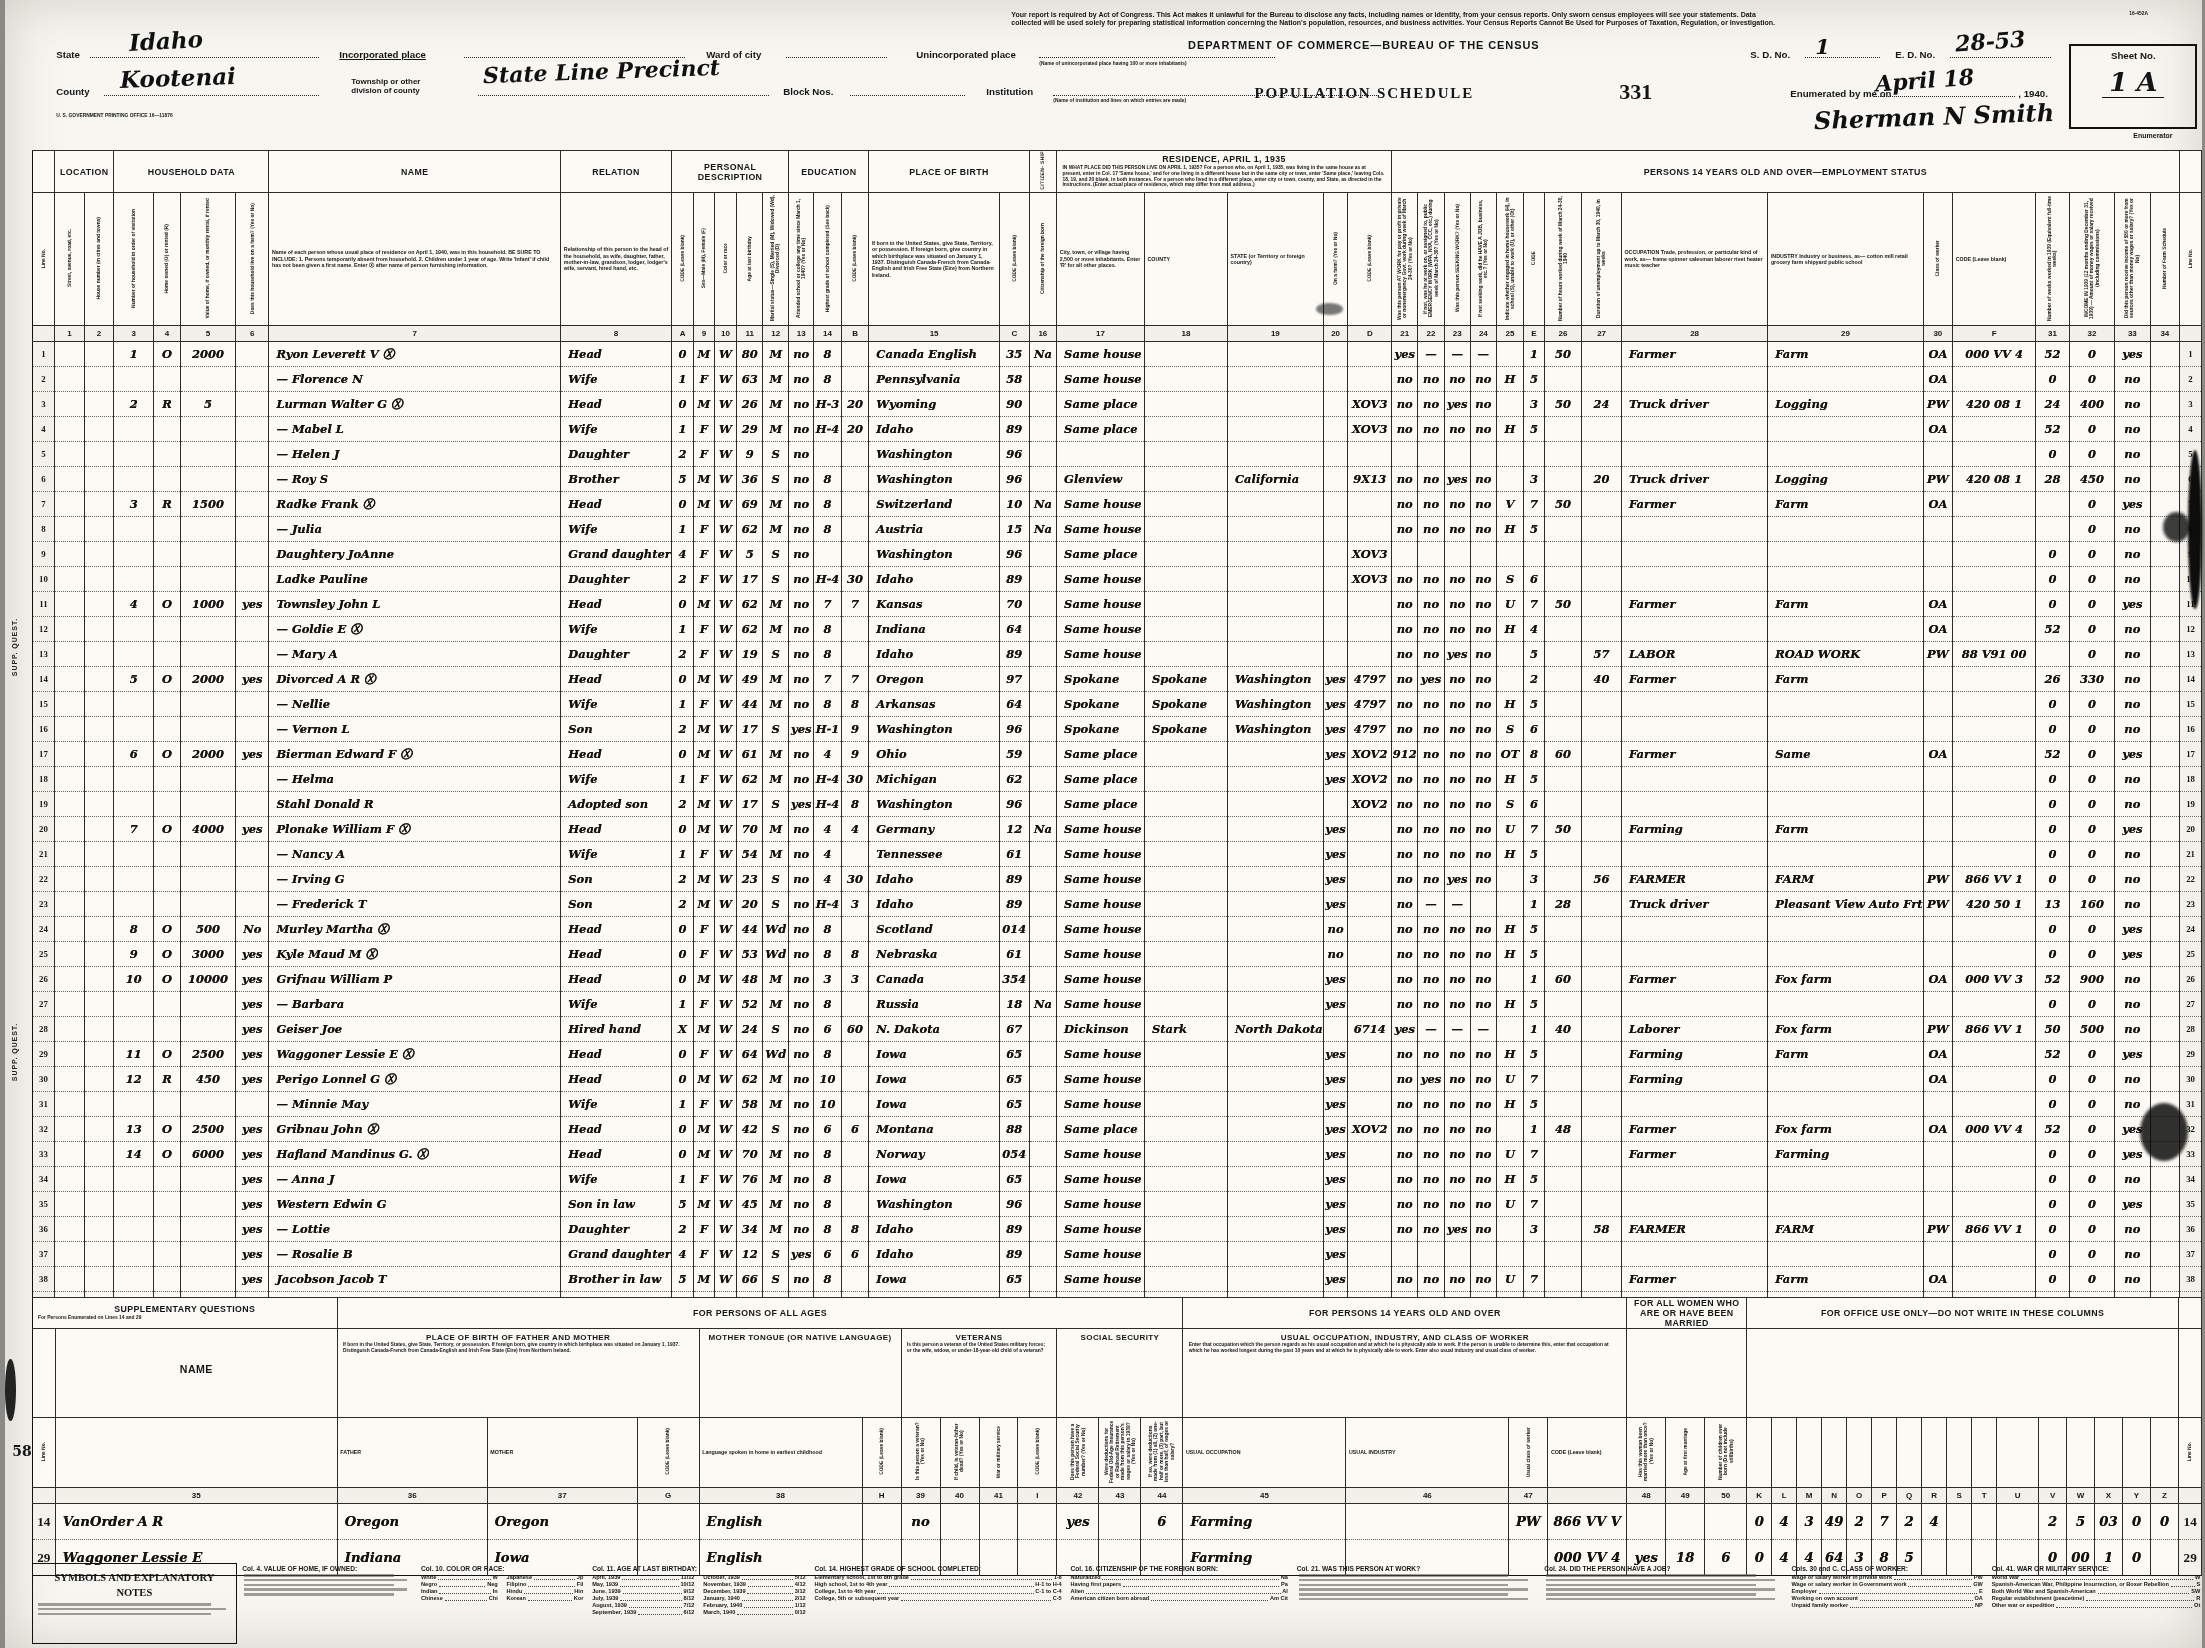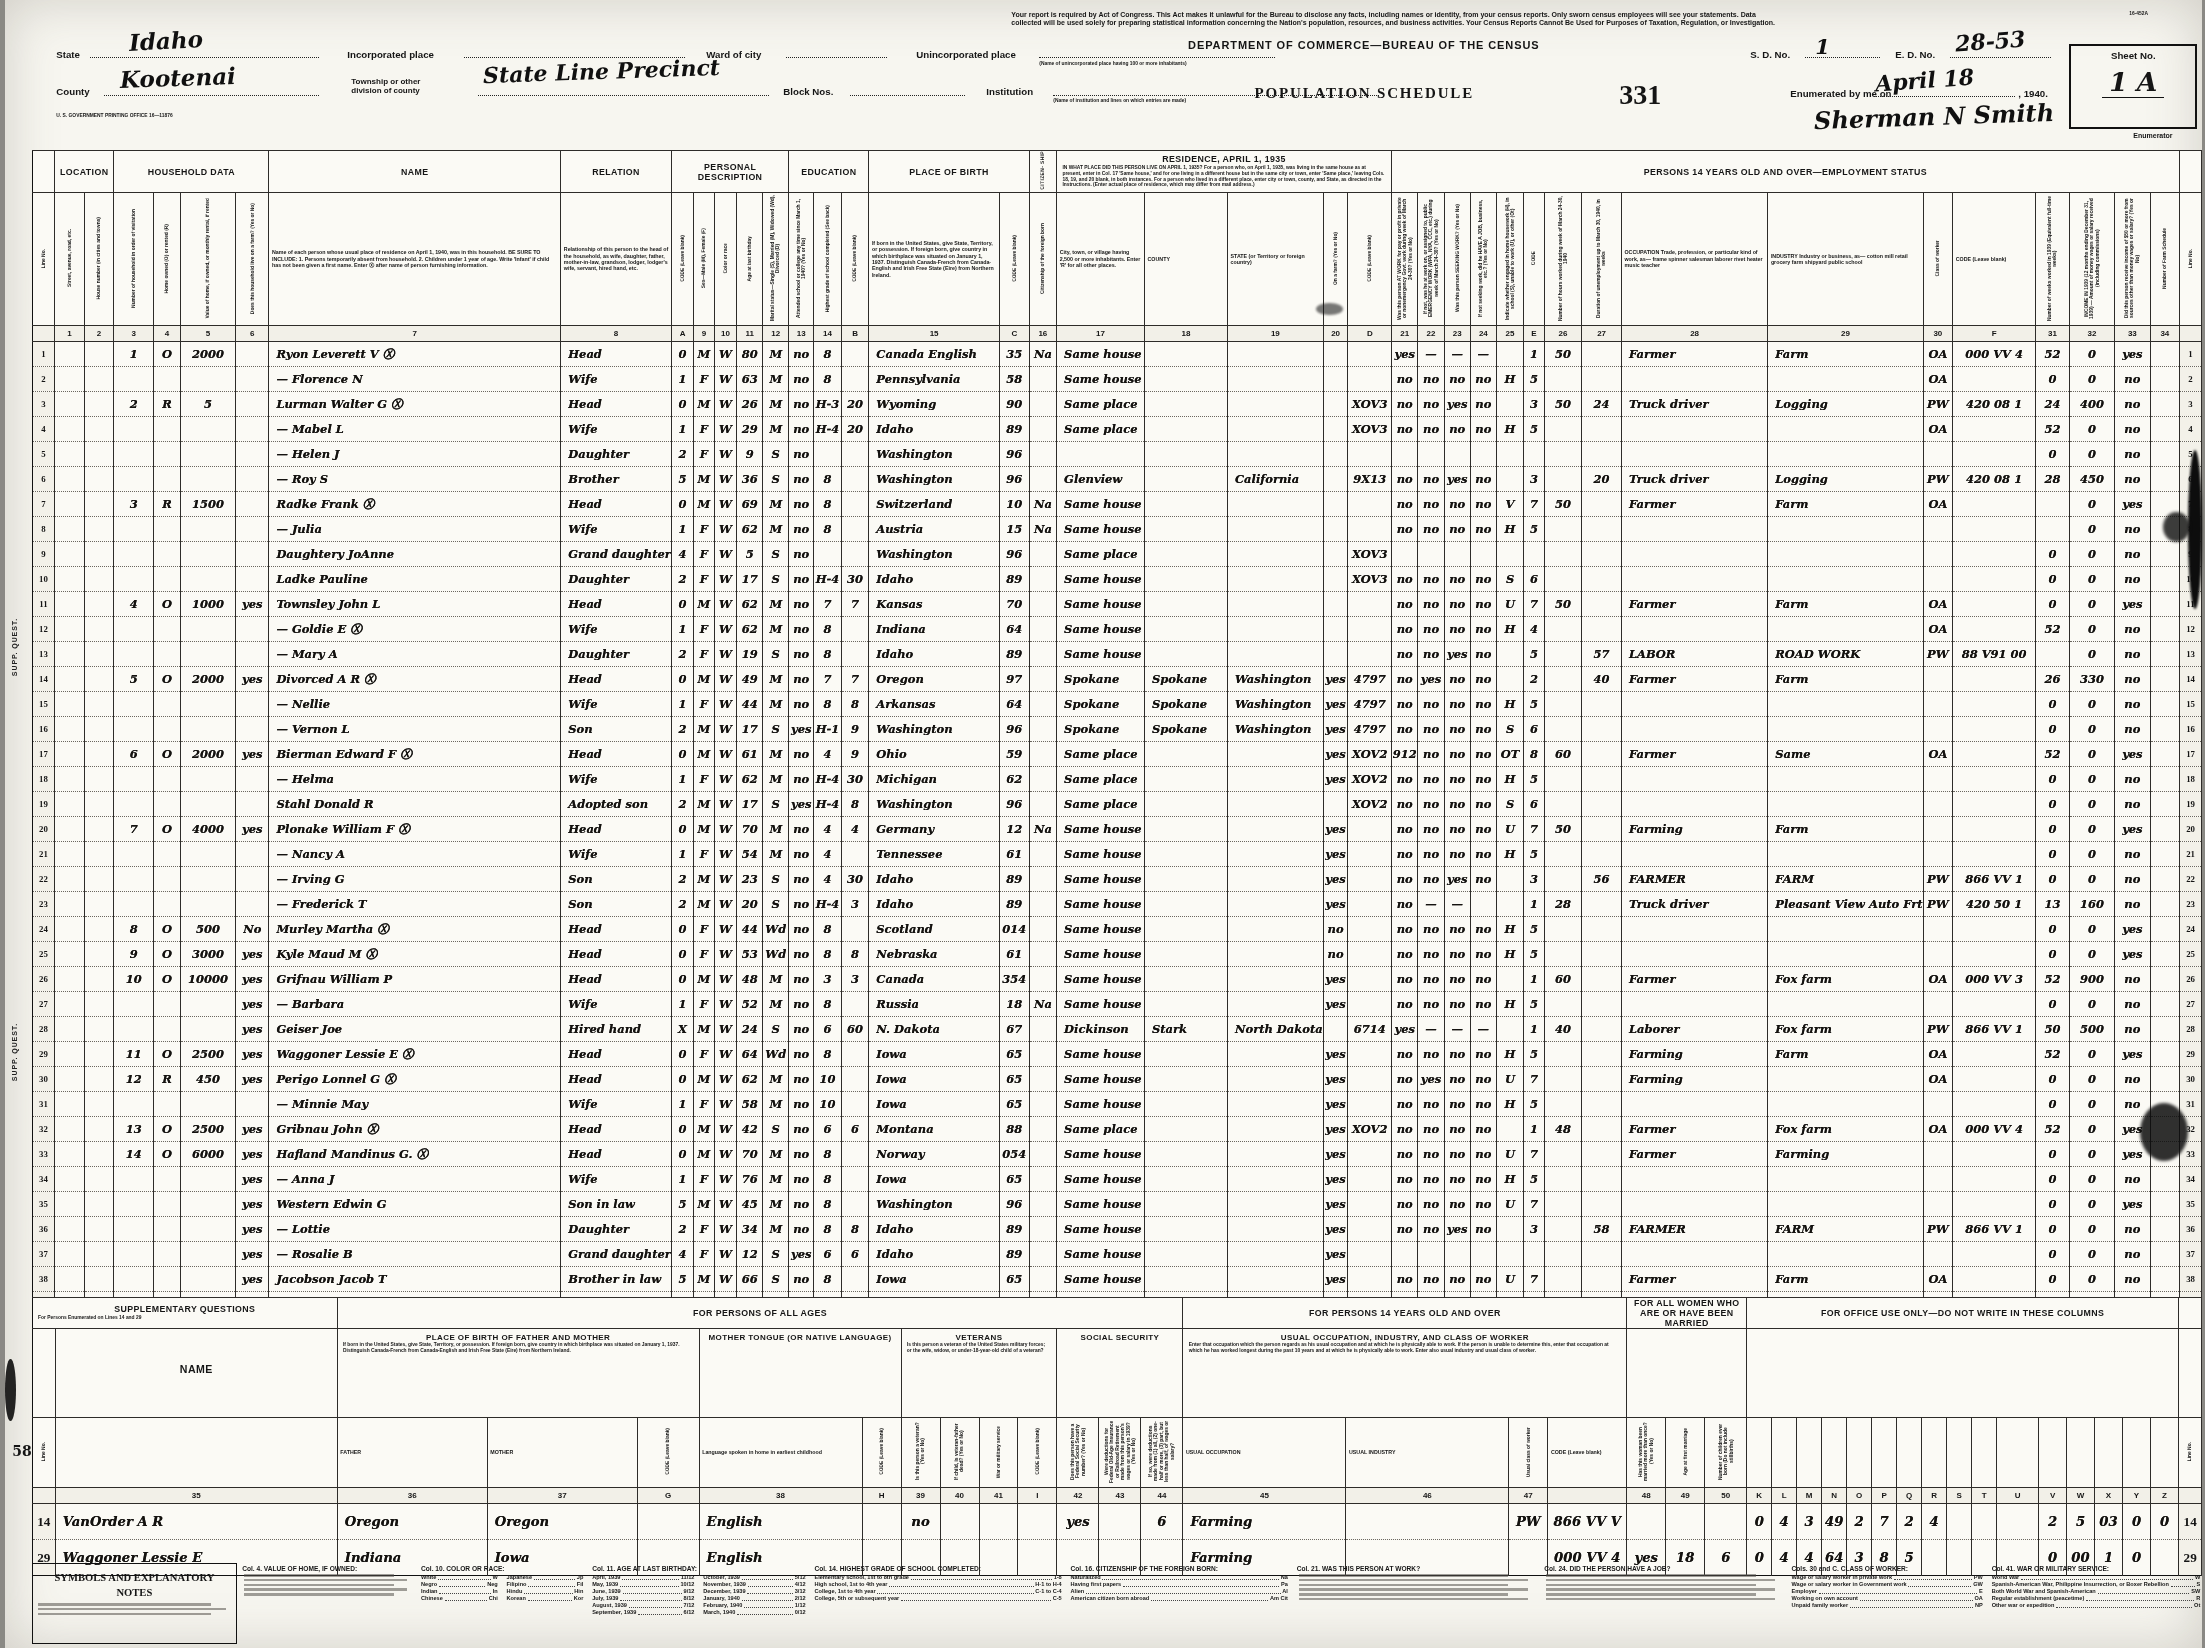--- a/index.html
+++ b/index.html
@@ -16,21 +16,21 @@
   .hwm{position:absolute;font-family:"DejaVu Serif",serif;font-style:italic;font-weight:bold;
        white-space:nowrap;color:#101010;}
   .notice{position:absolute;left:1006px;top:10.6px;width:953px;text-align:left;
           font-size:7px;font-weight:bold;line-height:1.25;}
   .dept{position:absolute;left:979px;top:39px;width:759px;text-align:center;
         font-weight:bold;font-size:11px;letter-spacing:0.9px;}
   .bigtitle{position:absolute;left:979px;top:52px;width:759px;text-align:center;
         font-weight:bold;font-size:18.5px;font-family:"Liberation Serif",serif;letter-spacing:0.4px;}
   .sched{position:absolute;left:1112px;top:85px;width:494px;text-align:center;
         font-weight:bold;font-size:15px;font-family:"Liberation Serif",serif;letter-spacing:1.8px;}
-  .stamp331{position:absolute;left:1614px;top:79px;font-size:28px;font-weight:bold;
+  .stamp331{position:absolute;left:1614px;top:79px;font-size:22px;font-weight:bold;
         font-family:"Liberation Serif",serif;}
   .sheetbox{position:absolute;left:2064px;top:44px;width:124px;height:81px;border:2.6px solid #111;
         text-align:center;}
   .sheetbox .t{font-weight:bold;font-size:9.7px;margin-top:3.5px;}
   .sheetbox .v{font-family:"DejaVu Serif",serif;font-style:italic;font-weight:bold;font-size:26.5px;
         border-bottom:1.8px solid #111;display:inline-block;padding:0 7px;margin-top:5.3px;text-align:center;}
   
   .census{border-collapse:collapse;table-layout:fixed;background:#fbfaf5;}
   .census th,.census td{border:0.9px solid #2e2c29;padding:0;overflow:hidden;}
   .census{border:1.8px solid #111;}
@@ -89,21 +89,21 @@
     <div class="tiny" style="left:2124px;top:10.6px;">16-452A</div>
 
     <div class="dept">DEPARTMENT OF COMMERCE—BUREAU OF THE CENSUS</div>
     <div class="sched">POPULATION SCHEDULE</div>
     <div class="stamp331">331</div>
 
     <span class="lbl" style="left:51px;top:49px;">State</span>
     <span class="rule" style="left:85px;top:56px;width:229px;"></span>
     <span class="hwm" style="left:124px;top:26.5px;font-size:23px;transform:rotate(-3deg);">Idaho</span>
 
-    <span class="lbl" style="left:342px;top:49px;">Incorporated place</span>
+    <span class="lbl" style="left:334px;top:49px;text-decoration:underline;">Incorporated place</span>
     <span class="rule" style="left:459px;top:56px;width:221px;"></span>
     <span class="lbl" style="left:701px;top:49px;">Ward of city</span>
     <span class="rule" style="left:781px;top:56px;width:101px;"></span>
     <span class="lbl" style="left:898px;top:49px;margin-left:13px;">Unincorporated place</span>
     <span class="rule" style="left:1034px;top:56px;width:236px;"></span>
     <span class="tiny" style="left:1034px;top:61px;">(Name of unincorporated place having 100 or more inhabitants)</span>
 
     <span class="lbl" style="left:51px;top:86px;">County</span>
     <span class="rule" style="left:99px;top:94px;width:215px;"></span>
     <span class="hwm" style="left:115px;top:64px;font-size:23px;transform:rotate(-2deg);">Kootenai</span>

